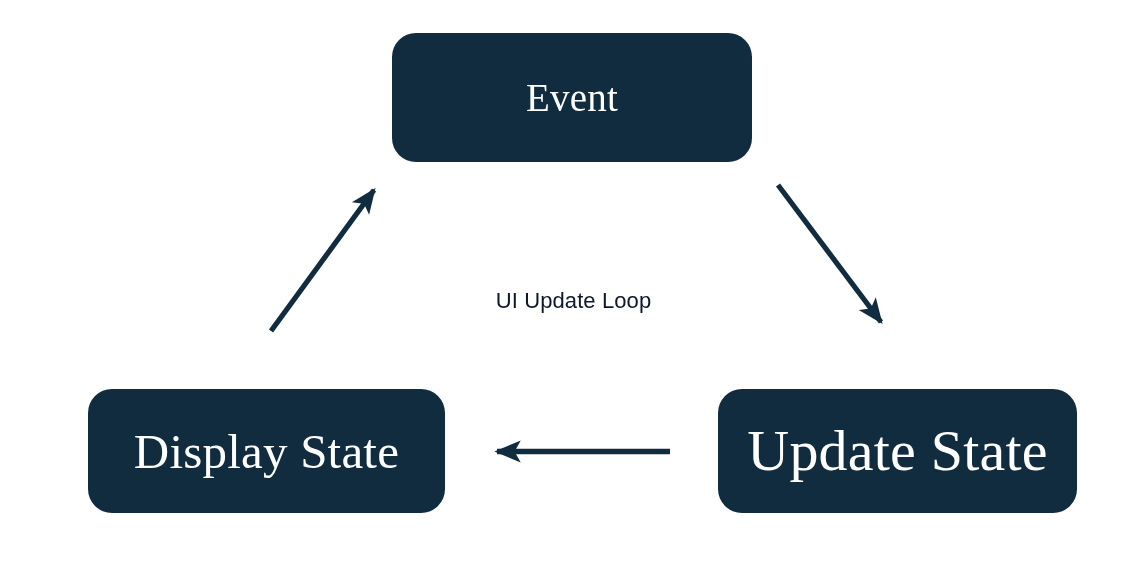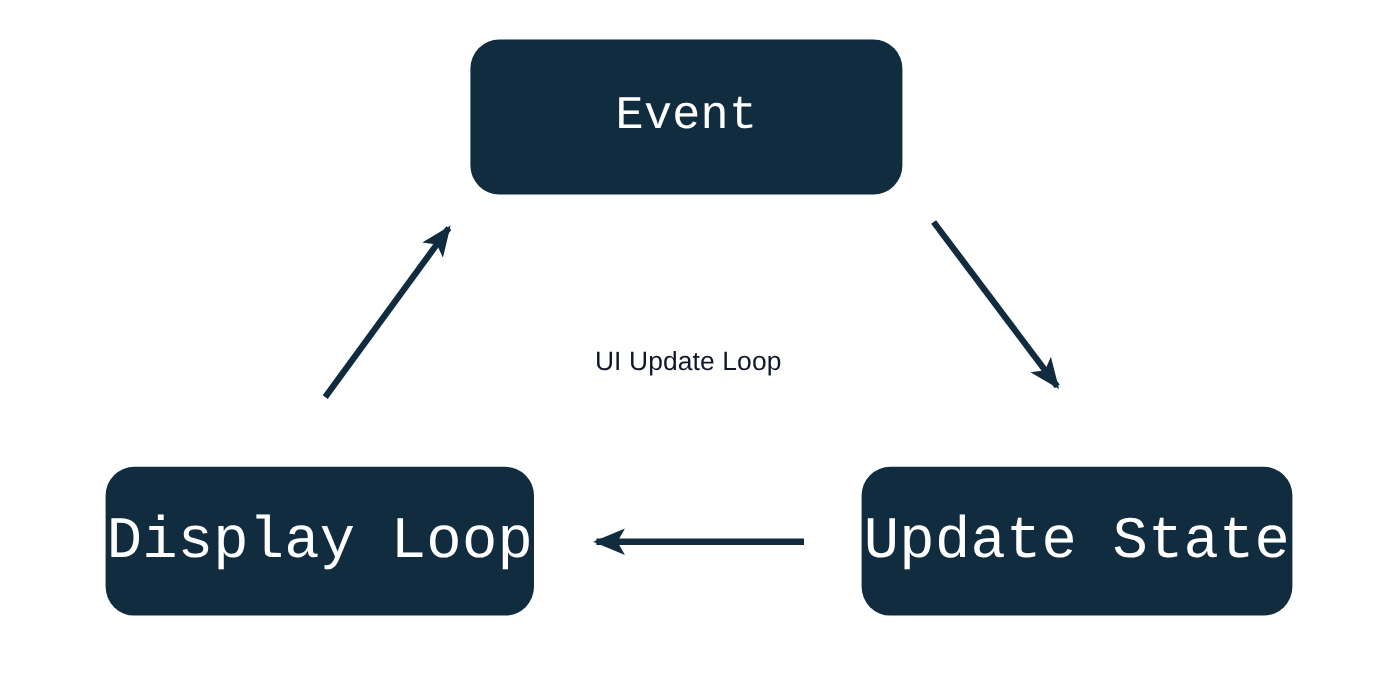--- a/index.html
+++ b/index.html
@@ -23,21 +23,21 @@
     position: absolute;
     display: flex;
     align-items: center;
     justify-content: center;
     background: #102c3e;
     border-radius: 24px;
     box-sizing: border-box;
   }
   .node-label {
     color: #ffffff;
-    font-family: Liberation Mono, monospace;
+    font-family: Liberation Serif, serif;
     font-weight: 400;
     letter-spacing: 0.2px;
     line-height: 1;
     white-space: nowrap;
   }
   #node-event {
     left: 392px;
     top: 33px;
     width: 360px;
     height: 129px;
@@ -54,21 +54,21 @@
   #node-display-state .node-label {
     font-size: 49px;
   }
   #node-update-state {
     left: 718px;
     top: 389px;
     width: 359px;
     height: 124px;
   }
   #node-update-state .node-label {
-    font-size: 49px;
+    font-size: 58px;
   }
   #arrow-layer {
     position: absolute;
     left: 0;
     top: 0;
     width: 1147px;
     height: 576px;
   }
   #center-caption {
     position: absolute;
@@ -102,21 +102,21 @@
     <line x1="778" y1="185" x2="881" y2="322" stroke="#102c3e" stroke-width="5.2" stroke-linecap="butt" marker-end="url(#arrowhead)"></line>
 
     <line x1="670" y1="451.5" x2="497" y2="451.5" stroke="#102c3e" stroke-width="5.4" stroke-linecap="butt" marker-end="url(#arrowhead)"></line>
   </svg>
 
   <div class="node-box" id="node-event">
     <span class="node-label">Event</span>
   </div>
 
   <div class="node-box" id="node-display-state">
-    <span class="node-label">Display Loop</span>
+    <span class="node-label">Display State</span>
   </div>
 
   <div class="node-box" id="node-update-state">
     <span class="node-label">Update State</span>
   </div>
 
   <div id="center-caption">UI Update Loop</div>
 
 </div>
 

